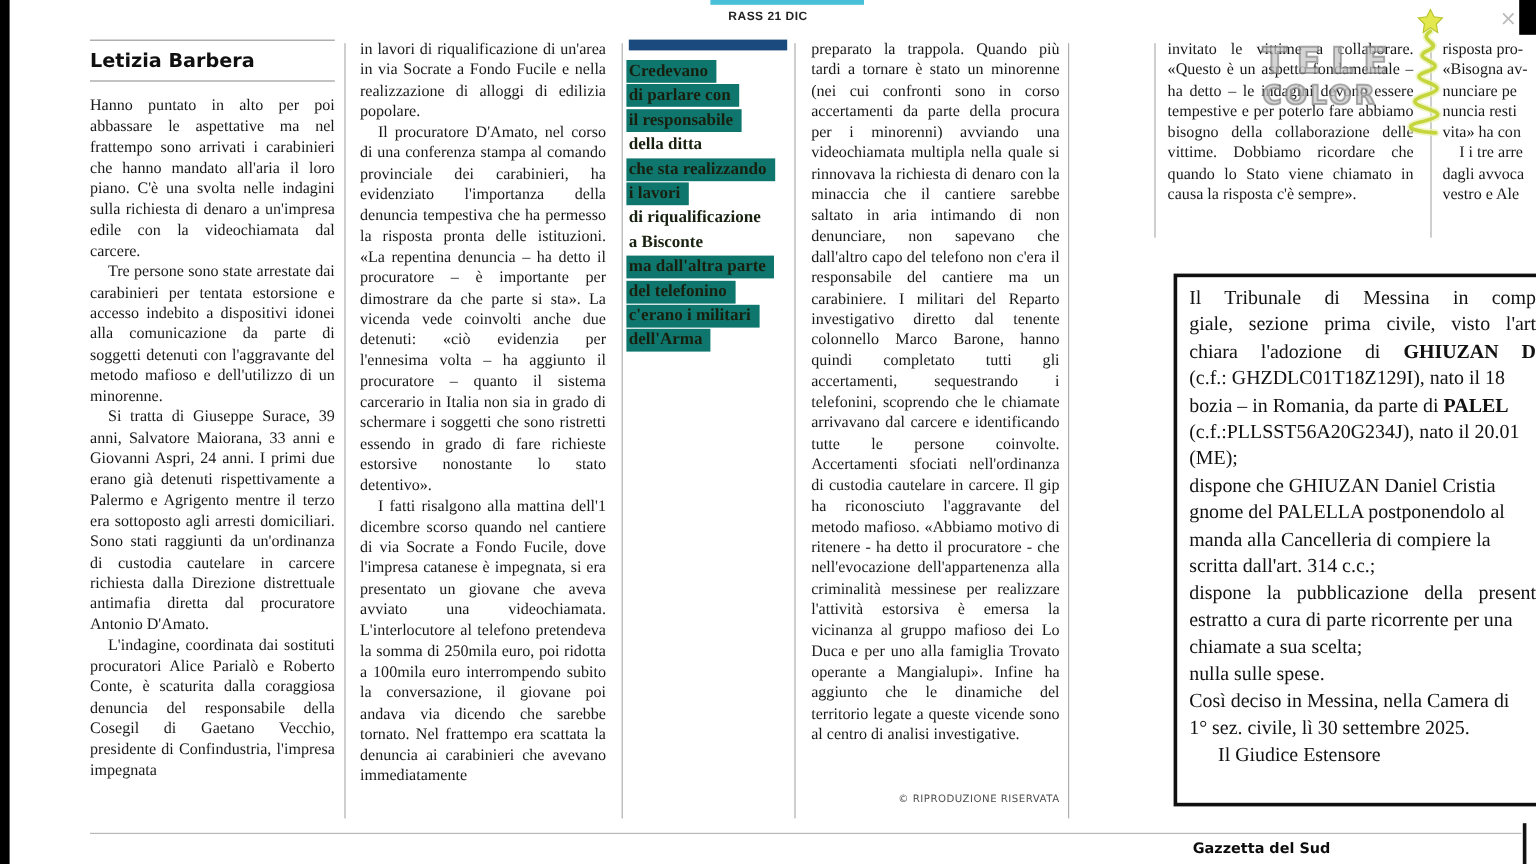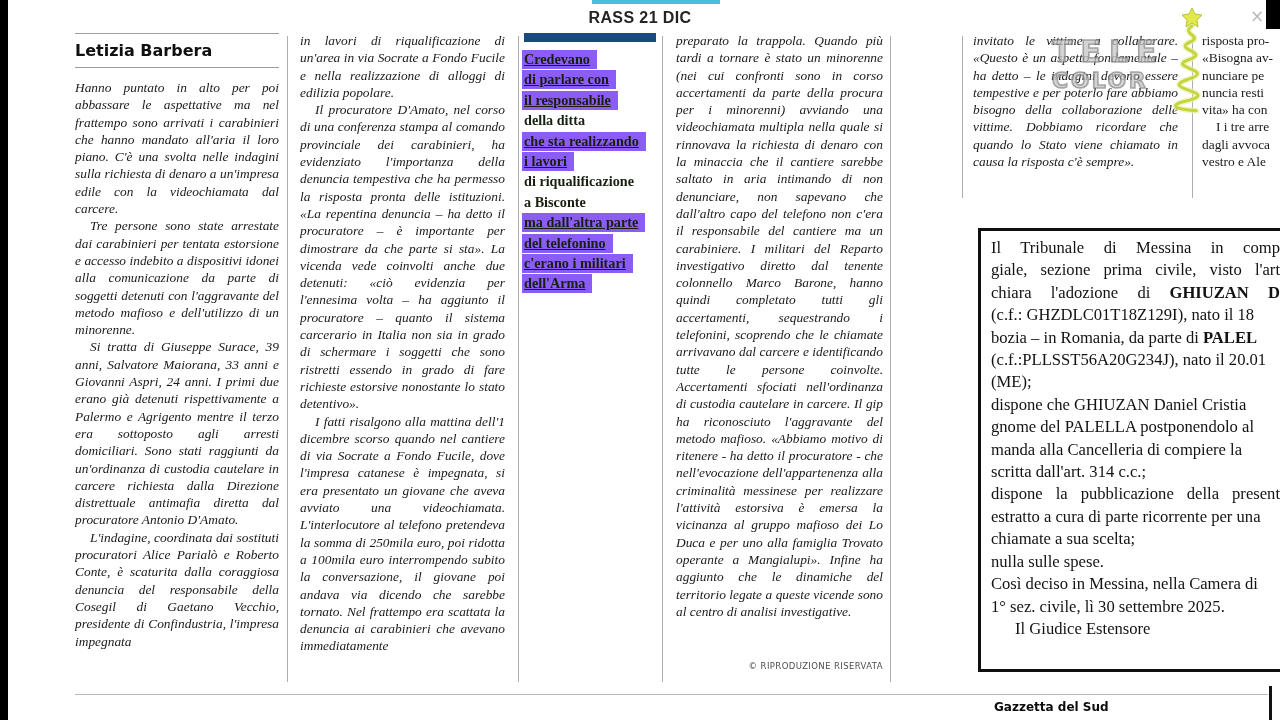--- a/index.html
+++ b/index.html
@@ -7,50 +7,50 @@
         font-family:"Liberation Serif",serif;color:#191919;}
 
   
   .edge-left{position:absolute;left:0;top:0;width:8px;height:720px;background:#000;}
   .edge-tr{position:absolute;left:1266px;top:0;width:14px;height:29px;background:#000;}
   .edge-br{position:absolute;left:1269px;top:686px;width:3px;height:34px;background:#121212;}
 
   
   .tab-indicator{position:absolute;left:592px;top:0;width:128px;height:4px;background:#4ac0d8;}
   .header-title{position:absolute;left:0;right:0;top:9px;text-align:center;
-        font-family:"Liberation Sans",sans-serif;font-size:16px;font-weight:600;
+        font-family:"Liberation Sans",sans-serif;font-size:10px;font-weight:600;
         letter-spacing:.4px;color:#242424;cursor:pointer;}
   .close-btn{position:absolute;left:1246px;top:4px;width:22px;height:24px;border:none;
         background:transparent;color:#b9b9b9;font-size:17px;line-height:24px;text-align:center;
         padding:0;font-family:"DejaVu Sans",sans-serif;cursor:pointer;}
 
   
   .rule{position:absolute;left:75px;width:204px;height:1px;background:#9c9c9c;}
   .rule-top{top:33px;} .rule-mid{top:67px;}
   .byline{position:absolute;left:75px;top:41px;width:204px;
         font-family:"DejaVu Sans",sans-serif;font-weight:bold;font-size:16px;color:#101010;}
 
   
-  .col{position:absolute;text-align:justify;font-size:13.4px;line-height:17.3px;overflow:hidden;font-style:italic;}
+  .col{position:absolute;text-align:justify;font-size:13.4px;line-height:17.3px;overflow:hidden;}
   .col-1{left:75px;top:79px;width:204px;height:606px;}
   .col-2{left:300px;top:32px;width:205px;height:650px;}
   .col-4{left:676px;top:32px;width:207px;height:627px;}
   .col-5{left:973px;top:32px;width:205px;height:168px;}
   .col-6{left:1202px;top:32px;width:95px;}
   .para{margin:0;}
   .para.ind{text-indent:15px;}
   .c6line{white-space:nowrap;font-size:13.4px;line-height:17.3px;}
   .c6line.ind{padding-left:14px;}
 
   
   .pull-quote{position:absolute;left:524px;top:33px;width:132px;}
   .quote-bar{height:9px;background:#1a4a7e;margin-bottom:7px;}
   .qline{font-weight:bold;font-size:14.2px;line-height:20.4px;white-space:nowrap;color:#17200f;}
   .qline .t{padding:1px 7px 2px 2px;margin-left:-2px;}
-  .qline .t.hl{background:#8b5cf6;text-decoration:underline;}
+  .qline .t.hl{background:#0f766e;}
 
   .copyright{position:absolute;left:676px;top:661px;width:207px;text-align:right;
         font-family:"DejaVu Sans",sans-serif;font-size:8.5px;color:#4d4d4d;letter-spacing:.4px;}
 
   
   .vdiv{position:absolute;width:1px;background:#aeaeae;top:36px;height:646px;}
   .vd1{left:287px;} .vd2{left:518px;} .vd3{left:662px;} .vd4{left:890px;}
   .vd5{left:962px;height:162px;} .vd6{left:1192px;height:162px;}
 
   

